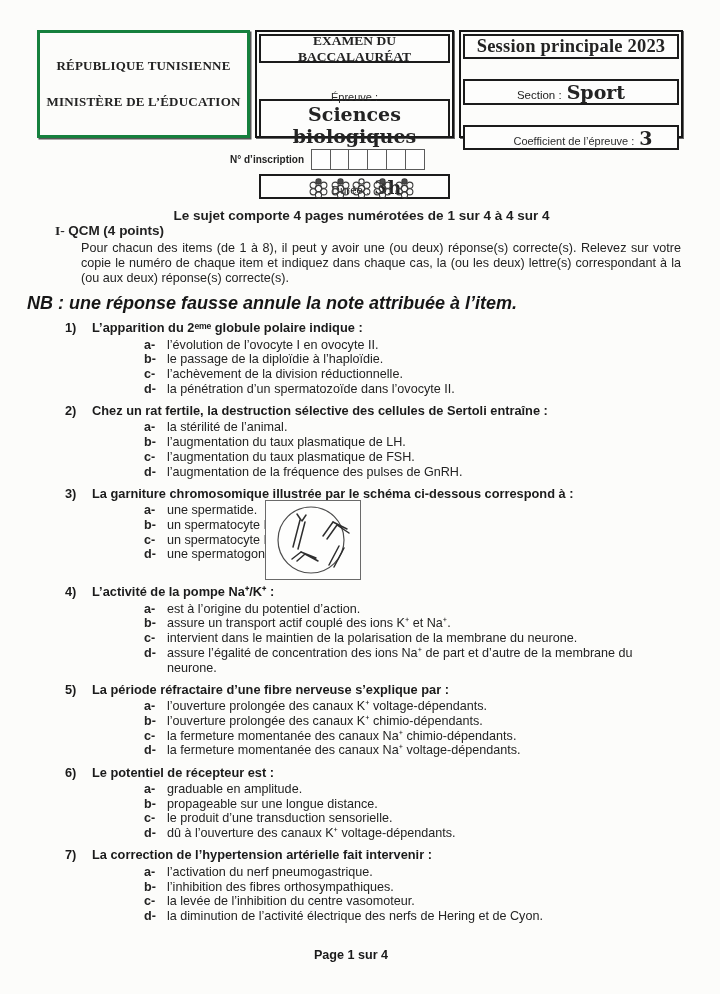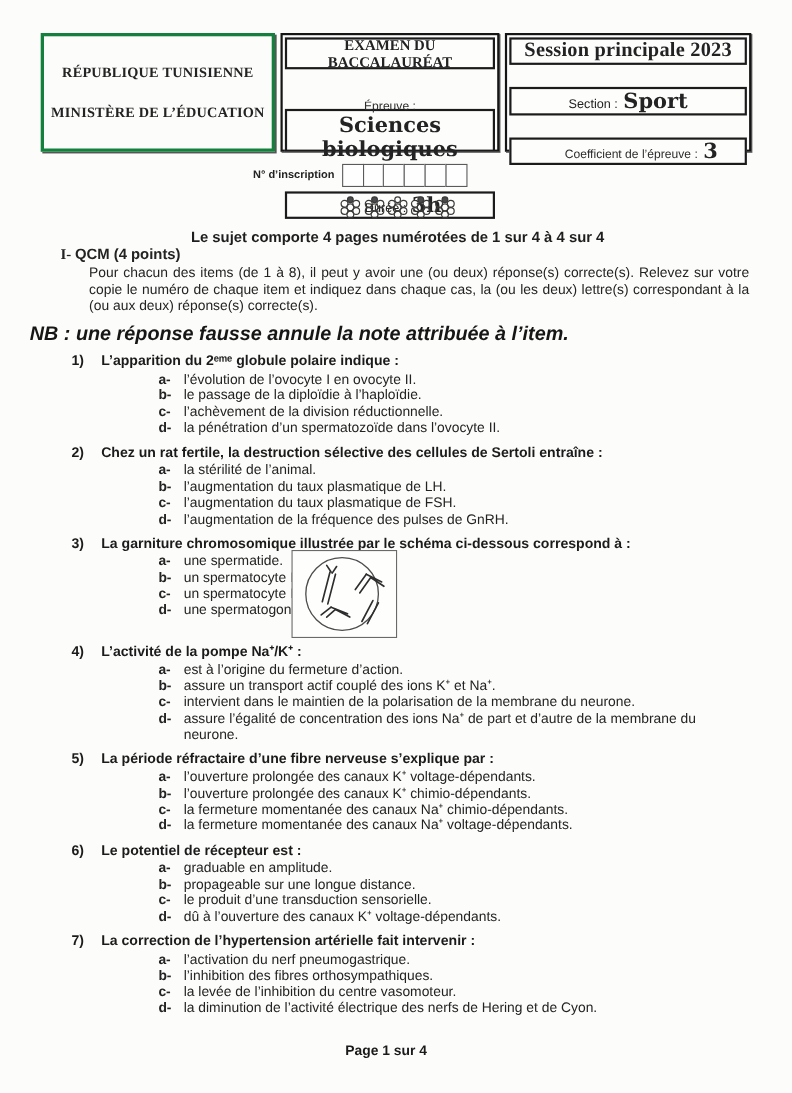--- a/index.html
+++ b/index.html
@@ -303,21 +303,21 @@
   </div>
 
   <div class="question">
     <div class="q-head">
       <span class="q-num">4)</span>
       <span>L’activité de la pompe Na⁺/K⁺ :</span>
     </div>
     <div class="q-options q4-width">
       <div class="option-row">
           <span class="opt-letter">a-</span>
-          <span class="opt-text">est à l’origine du fermeture d’action.</span>
+          <span class="opt-text">est à l’origine du potentiel d’action.</span>
         </div>
       <div class="option-row">
           <span class="opt-letter">b-</span>
           <span class="opt-text">assure un transport actif couplé des ions K⁺ et Na⁺.</span>
         </div>
       <div class="option-row">
           <span class="opt-letter">c-</span>
           <span class="opt-text">intervient dans le maintien de la polarisation de la membrane du neurone.</span>
         </div>
       <div class="option-row">

